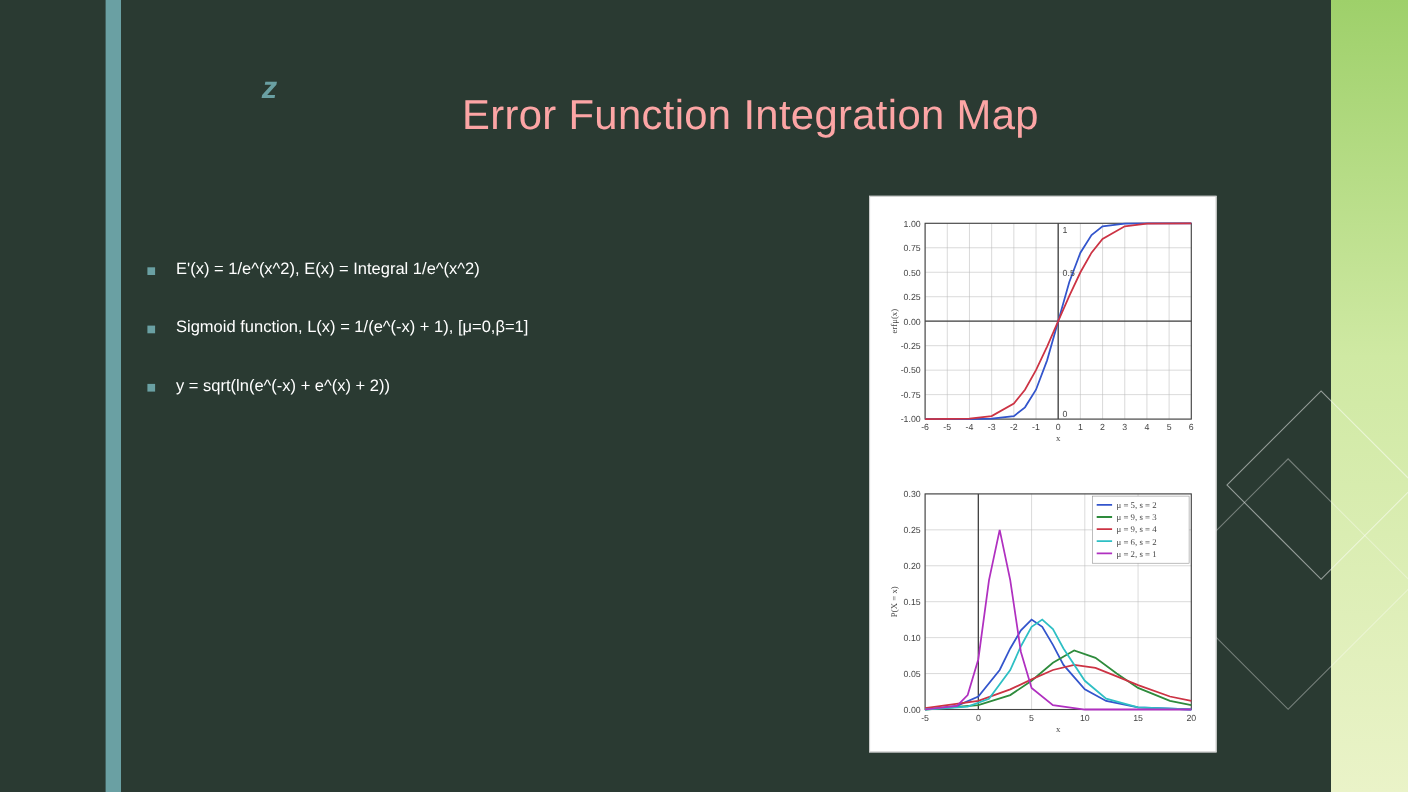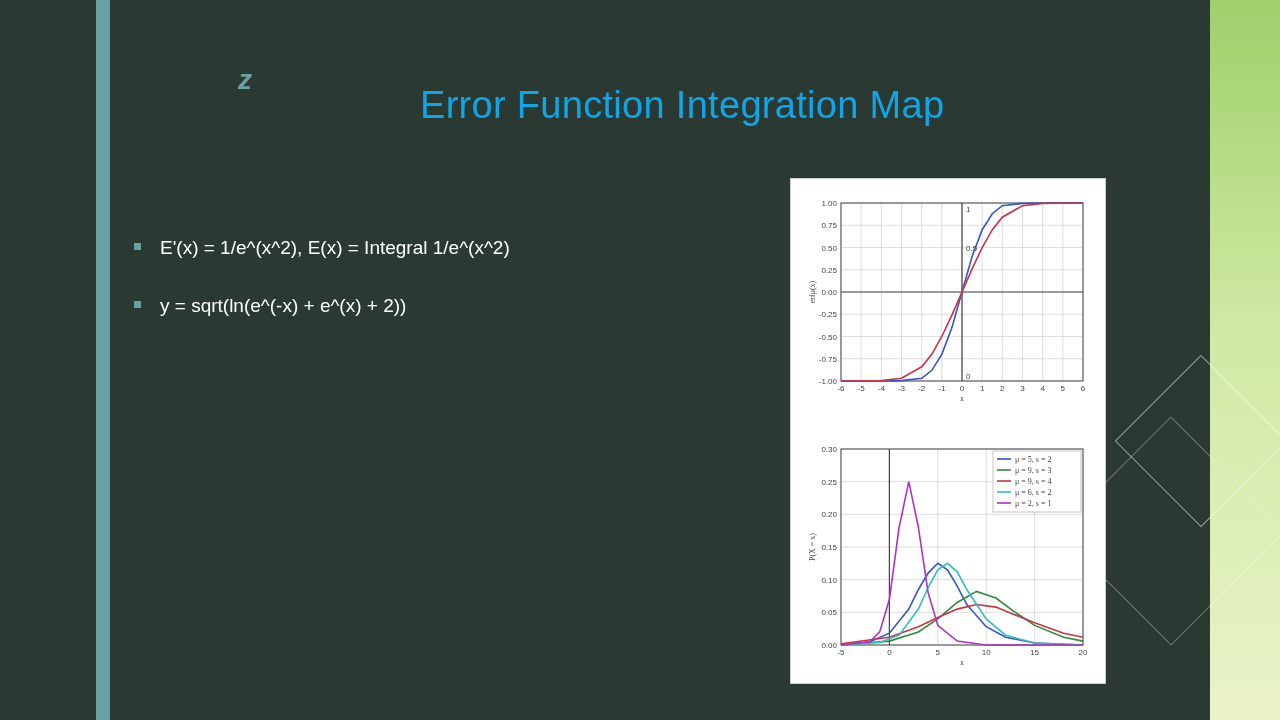--- a/index.html
+++ b/index.html
@@ -19,29 +19,29 @@
   }
   .left-bar {
     position: absolute; top: 0; left: 96px; width: 14px; height: 720px;
     background: #6aa0a3;
   }
   .z-mark {
     position: absolute; left: 238px; top: 64px; color: #6aa0a3; font-size: 28px; font-weight: bold;
     font-style: italic;
   }
   .title {
-    position: absolute; left: 420px; top: 84px; color: #0ea5e9; font-size: 38px; font-weight: 300;
+    position: absolute; left: 420px; top: 84px; color: #fca5a5; font-size: 38px; font-weight: 300;
     letter-spacing: 0.3px;
   }
   .bullets {
     position: absolute; left: 130px; top: 236px; width: 620px; color: #ffffff;
   }
   .bullets li {
     list-style: none; position: relative; padding-left: 30px; margin-bottom: 34px;
-    font-size: 19px; line-height: 1.25;
+    font-size: 15px; line-height: 1.25;
   }
   .bullets li::before {
     content: ""; position: absolute; left: 4px; top: 7px; width: 7px; height: 7px;
     background: #6aa0a3;
   }
   .plots {
     position: absolute; left: 790px; top: 178px; width: 316px; height: 506px;
     background: #ffffff; border: 1px solid #cccccc;
   }
   .plot { position: absolute; left: 14px; width: 288px; background: #ffffff; }
@@ -55,20 +55,21 @@
 <body>
 
 <div class="stage">
   <div class="right-grad"></div>
   <div class="left-bar"></div>
   <div class="z-mark">z</div>
   <div class="title">Error Function Integration Map</div>
 
   <ul class="bullets">
     <li>E'(x) = 1/e^(x^2), E(x) = Integral 1/e^(x^2)</li>
+    <li>Sigmoid function, L(x) = 1/(e^(-x) + 1), [μ=0,β=1]</li>
     <li>y = sqrt(ln(e^(-x) + e^(x) + 2))</li>
   </ul>
 
   <div class="plots">
     <svg class="plot top" viewBox="0 0 288 212">
         <line x1="36" y1="10" x2="36" y2="188" stroke="#bbb" stroke-width="0.5"></line>
         <text x="36" y="198" text-anchor="middle" class="ticklabel">-6</text>
         <line x1="56.166666666666664" y1="10" x2="56.166666666666664" y2="188" stroke="#bbb" stroke-width="0.5"></line>
         <text x="56.166666666666664" y="198" text-anchor="middle" class="ticklabel">-5</text>
         <line x1="76.33333333333333" y1="10" x2="76.33333333333333" y2="188" stroke="#bbb" stroke-width="0.5"></line>

